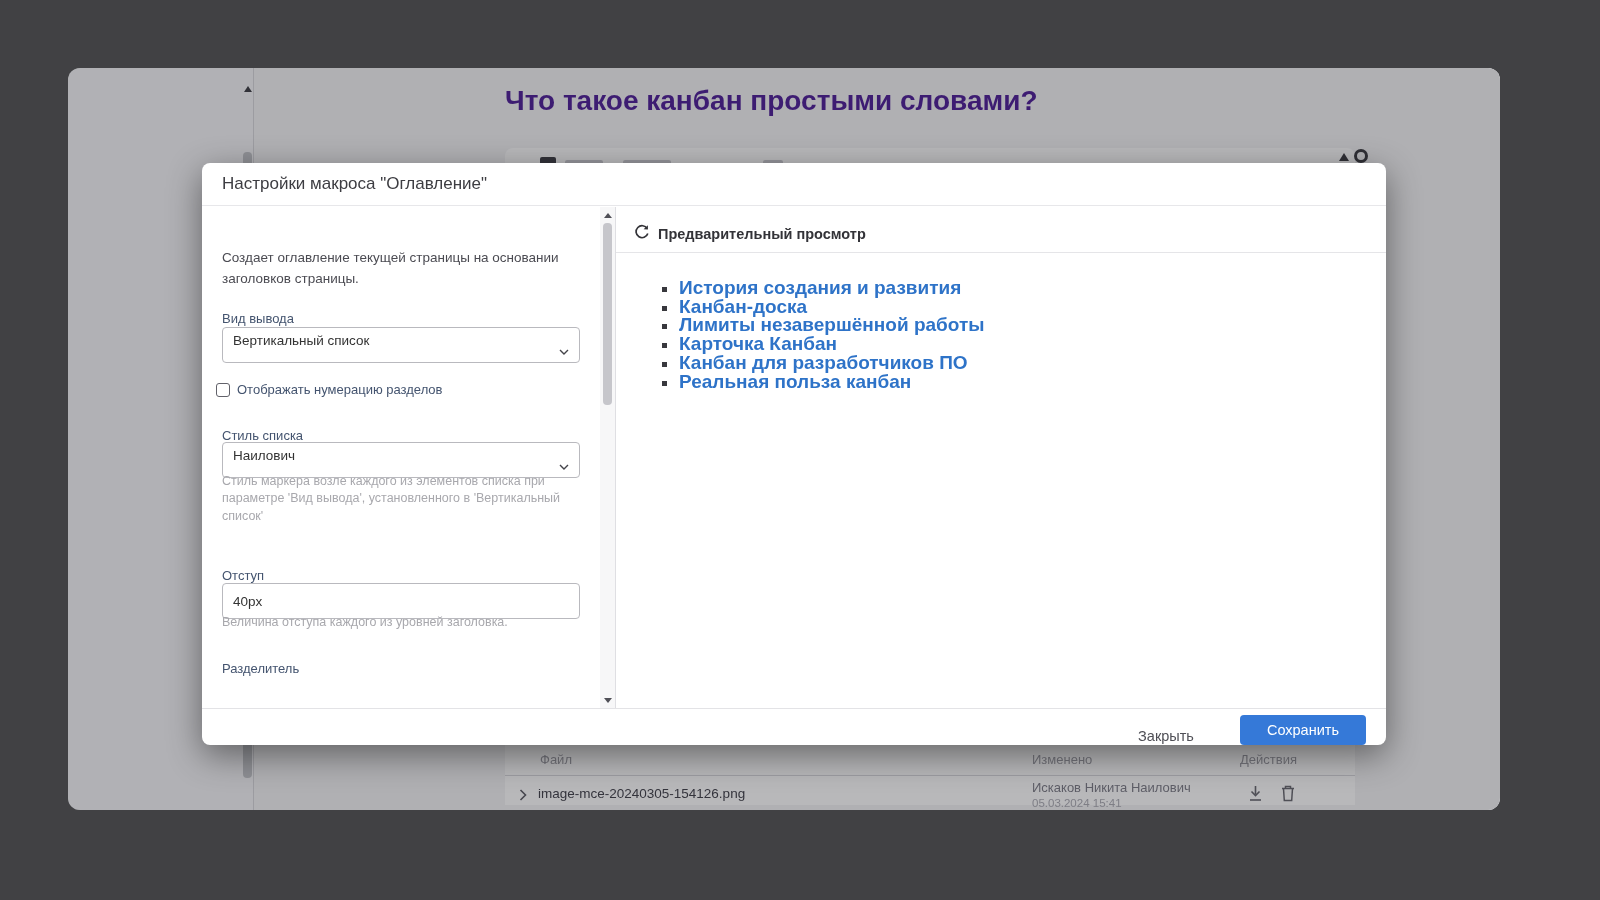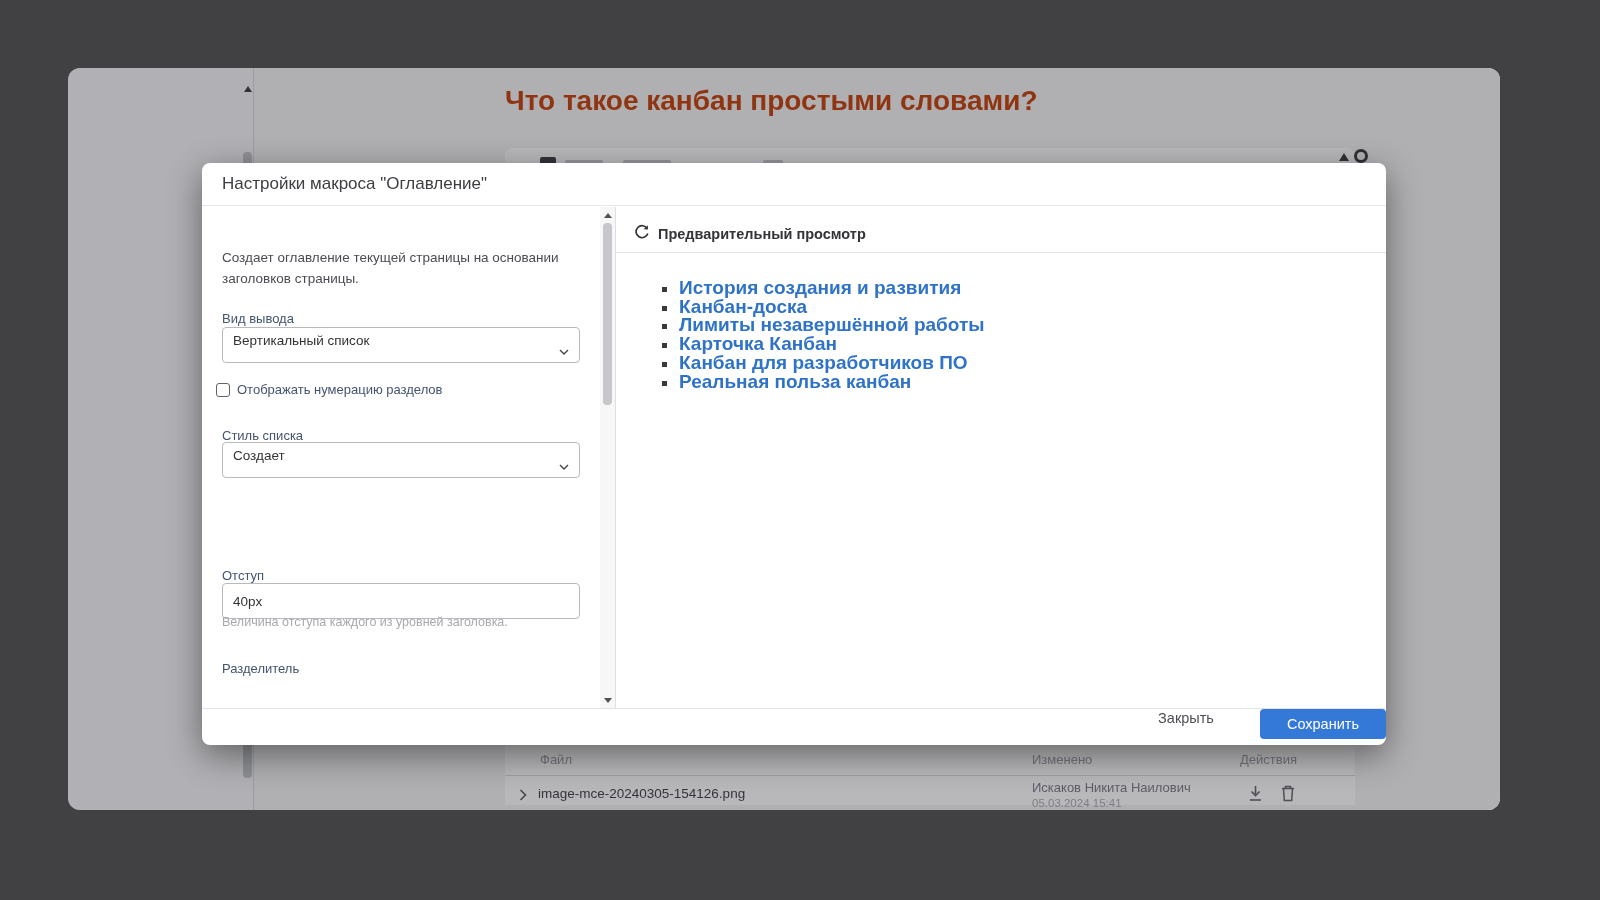--- a/index.html
+++ b/index.html
@@ -19,21 +19,21 @@
   .sidebar > div.side-item:nth-of-type(4){top:444px;}
   .sidebar > div.side-item:nth-of-type(5){top:604px;}
   .sidebar > div.side-item:nth-of-type(6){top:669px;}
   .side-item.selected{left:0;width:185px;background:#dfe1e6;padding:6px 0 8px 3px;color:#2f3f5e;}
   .side-divider{position:absolute;left:185px;top:0;bottom:0;width:1px;background:#d4d5d9;}
   .side-scroll-up{position:absolute;left:176px;top:18px;width:0;height:0;
     border-left:4px solid transparent;border-right:4px solid transparent;border-bottom:6px solid #3c3c42;}
   .side-thumb{position:absolute;left:175px;top:84px;width:9px;height:626px;background:#c2c3c8;border-radius:4px;}
 
   .main{position:absolute;left:186px;right:0;top:0;bottom:0;background:#f1f1f3;}
-  .page-title{position:absolute;left:251px;top:17px;font-size:28px;font-weight:700;color:#c2410c;}
+  .page-title{position:absolute;left:251px;top:17px;font-size:28px;font-weight:700;color:#4c1d95;}
   .content-panel{position:absolute;left:251px;top:80px;width:850px;height:657px;background:#fcfcfd;
     border-radius:8px 8px 0 0;}
   .mini-file-icon{position:absolute;left:35px;top:9px;width:16px;height:11px;background:#3d3d44;border-radius:2px;}
   .mini-dash{position:absolute;top:12px;height:5px;background:#c9c9cf;border-radius:2px;}
   .mini-dash.d1{left:60px;width:38px;}
   .mini-dash.d2{left:118px;width:48px;}
   .mini-dash.d3{left:258px;width:20px;}
   .frag-arrow{position:absolute;left:834px;top:5px;width:0;height:0;
     border-left:5px solid transparent;border-right:5px solid transparent;border-bottom:8px solid #3a3a40;}
   .frag-gear{position:absolute;left:849px;top:1px;width:14px;height:14px;border-radius:50%;
@@ -85,21 +85,21 @@
   .right-pane{position:absolute;left:414px;top:0;right:0;bottom:0;}
   .preview-header{position:absolute;left:18px;top:17px;display:flex;align-items:center;gap:8px;}
   .preview-title{font-size:14.5px;font-weight:700;color:#333338;}
   .preview-divider{position:absolute;left:0;right:0;top:45px;height:1px;background:#e5e5e8;}
   .preview-list{position:absolute;left:46px;top:72px;margin:0;padding:0;list-style:none;}
   .preview-list li{font-size:19px;line-height:18.7px;color:var(--link-blue);cursor:pointer;white-space:nowrap;font-weight:bold;}
   .preview-list li::before{content:"";display:inline-block;width:5px;height:5px;background:#38383d;
     margin-right:12px;vertical-align:2px;}
 
   .modal-footer{position:absolute;left:0;right:0;bottom:0;height:37px;border-top:1px solid #e3e3e6;
-    display:flex;align-items:flex-start;justify-content:flex-end;gap:40px;}
+    display:flex;align-items:flex-end;justify-content:flex-end;gap:40px;padding-right:20px;}
   .btn-close{font-size:14.5px;color:#4f4f56;cursor:pointer;background:none;border:none;
     font-family:"Liberation Sans",sans-serif;}
   .btn-save{background:var(--accent-blue);color:#fff;font-size:14.5px;border:none;border-radius:4px;
     padding:7px 27px;cursor:pointer;font-family:"Liberation Sans",sans-serif;}
 </style>
 </head>
 <body>
 
 <div class="window">
 
@@ -176,27 +176,28 @@
         </span>
       </div>
 
       <div class="checkbox-row">
         <div class="checkbox"></div>
         <div class="checkbox-label">Отображать нумерацию разделов</div>
       </div>
 
       <div class="fld-label lbl-style">Стиль списка</div>
       <div class="select sel-style">
-        <span>Создает</span>
+        <span>Наилович</span>
         <span class="chev">
           <svg width="10" height="6" viewBox="0 0 10 6">
               <path d="M1 1 L5 5 L9 1" fill="none" stroke="#44444a" stroke-width="1.4"></path>
             </svg>
         </span>
       </div>
+      <div class="help help-style">Стиль маркера возле каждого из элементов списка при параметре 'Вид вывода', установленного в 'Вертикальный список'</div>
 
       <div class="fld-label lbl-indent">Отступ</div>
       <input class="text-input" value="40px" style="">
       <div class="help help-indent">Величина отступа каждого из уровней заголовка.</div>
 
       <div class="fld-label lbl-separator">Разделитель</div>
     </div>
 
     <div class="left-scrollbar">
       <div class="ls-up"></div>

